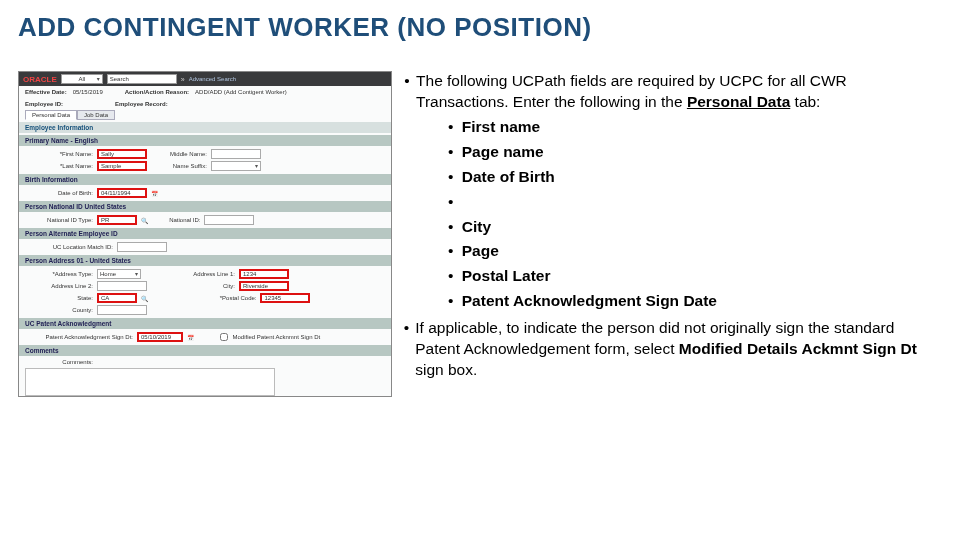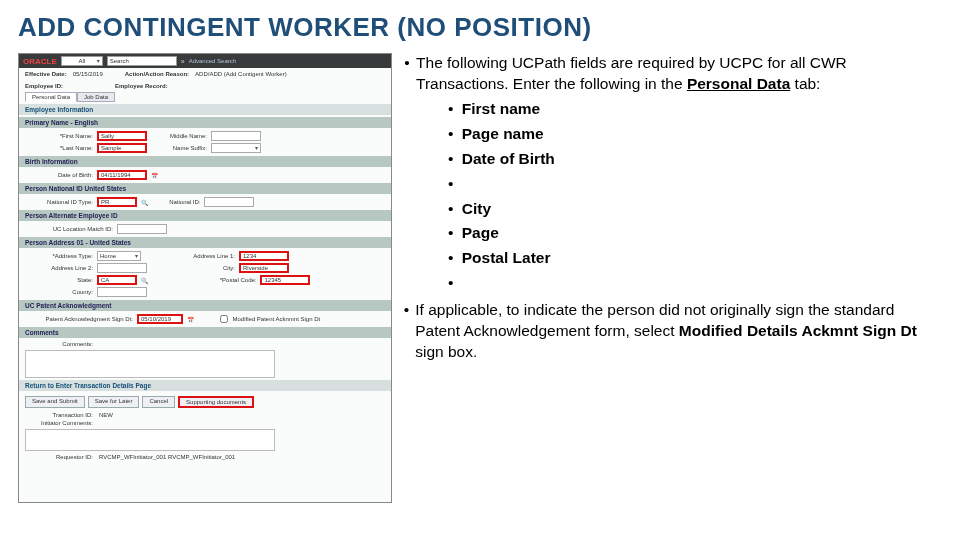--- a/index.html
+++ b/index.html
@@ -10,29 +10,29 @@
     background: #fff;
     padding: 12px 18px;
     position: relative;
     color: #000;
   }
   .title {
     color: #1F4E79;
     font-size: 26px;
     font-weight: bold;
     letter-spacing: 0.5px;
-    margin-bottom: 10px;
+    margin-bottom: 28px;
   }
   .content {
     display: flex;
     gap: 12px;
   }
   .screenshot {
     width: 375px;
-    height: 450px;
+    height: 326px;
     border: 1px solid #888;
     background: #fafbfb;
     font-size: 7px;
     color: #333;
     position: relative;
     overflow: hidden;
   }
   .topbar {
     height: 14px;
     background: #393a3c;
@@ -251,20 +251,21 @@
       <div class="bullet-row">
           <span class="bullet-dot">•</span>
           <span class="bold">Page</span>
         </div>
       <div class="bullet-row">
           <span class="bullet-dot">•</span>
           <span class="bold">Postal Later</span>
         </div>
       <div class="bullet-row">
           <span class="bullet-dot">•</span>
+          <span class="bold">Patent Acknowledgment Sign Date</span>
         </div>
     </div>
     <div class="bullet-row">
       <span class="bullet-dot">•</span>
       <span>
         <span>If applicable, to indicate the person did not originally sign the standard Patent Acknowledgement form, select </span><span class="bold">Modified Details Ackmnt Sign Dt</span><span> sign box.</span>
       </span>
     </div>
   </div>
 

